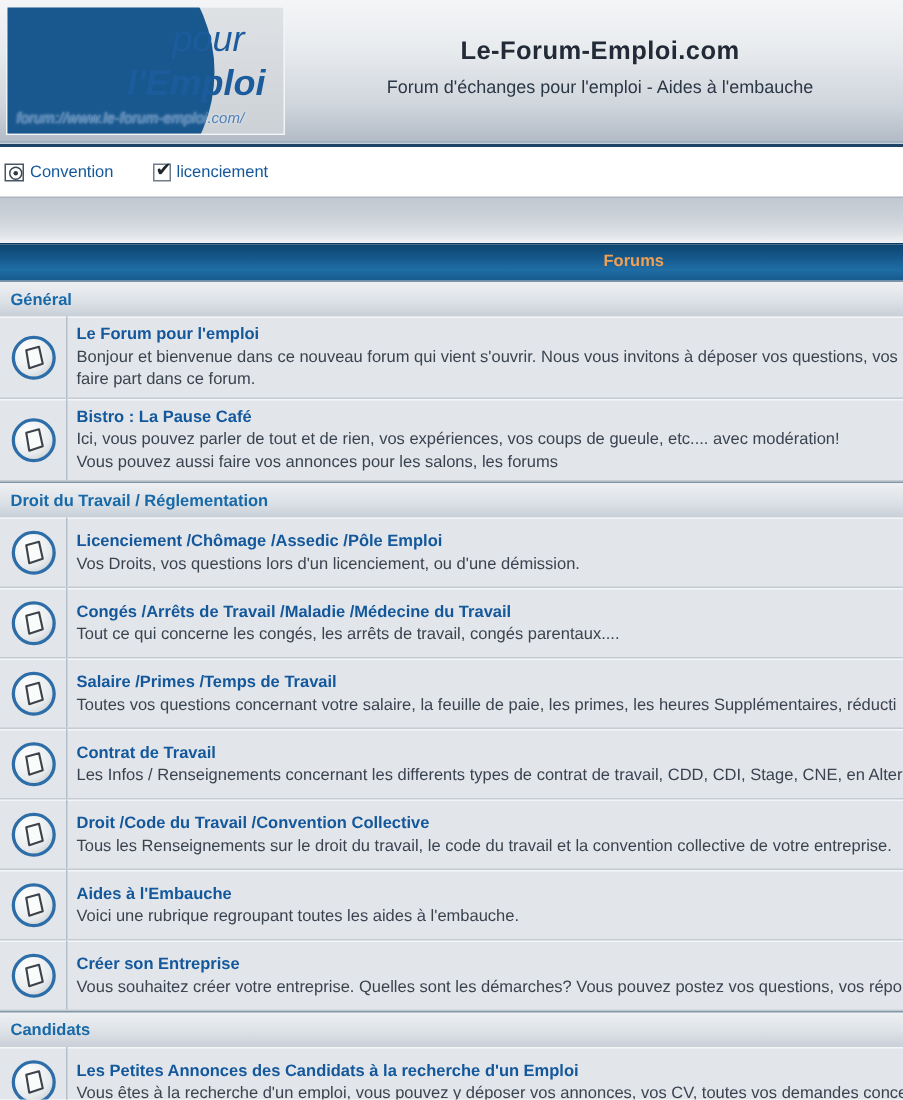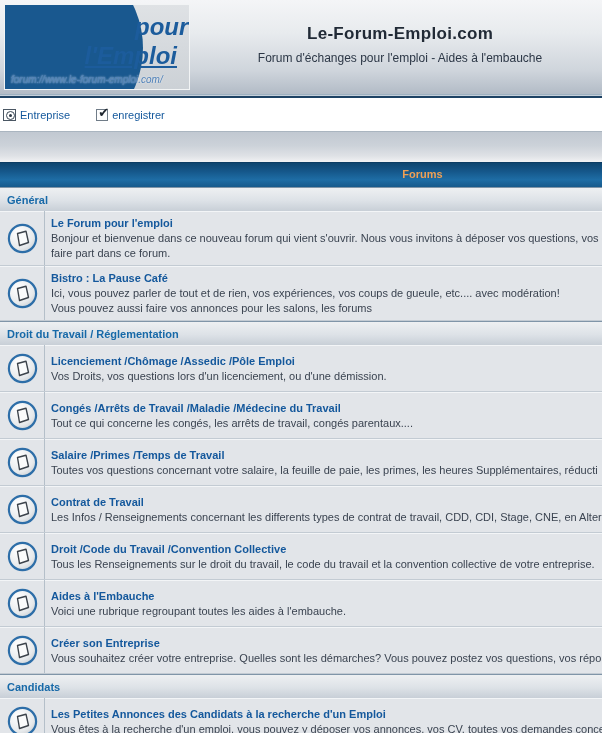--- a/index.html
+++ b/index.html
@@ -18,24 +18,24 @@
     position:absolute; left:4px; top:4px; width:186px; height:86px;
     background:linear-gradient(180deg,#dfe2e5,#ccd1d6);
     border:1px solid #f2f4f5; overflow:hidden; cursor:pointer;
   }
   .logo-circle {
     position:absolute; left:-58px; top:-55px; width:196px; height:196px;
     border-radius:50%; background:#19588f;
   }
   .logo-line1 { position:absolute; left:7px; top:8px; font-size:25px; font-weight:bold;
                 font-style:italic; color:#f4f7fa; letter-spacing:-0.5px; }
-  .logo-pour  { position:absolute; left:130px; top:8px; font-size:24px; font-weight:bold;
+  .logo-pour  { position:absolute; left:110px; top:8px; font-size:24px; font-weight:normal;
                 font-style:italic; color:#1c5c9c;text-align:right; }
   .logo-line2 { position:absolute; right:12px; top:37px; font-size:24px; font-weight:bold;
-                font-style:italic; color:#1c5c9c;text-decoration:underline; }
+                font-style:italic; color:#1c5c9c; }
   .logo-url   { position:absolute; left:6px; bottom:4px; font-size:10px; font-style:italic;
                 color:#4f80b8; text-shadow:0 0 2px rgba(255,255,255,.8); white-space:nowrap; }
   .header-titles { position:absolute; left:0; top:24px; width:800px; text-align:center; }
   .site-title { font-size:17px; font-weight:bold; color:#212a36; letter-spacing:.3px; }
   .site-subtitle { margin-top:7px; font-size:12px; color:#2c3746; }
 
   .header-rule { height:3px; background:#1d4264; border-top:1px solid #c6d0da; }
 
   
   .nav-strip { height:33px; background:#fff; display:flex; align-items:center;
@@ -94,25 +94,25 @@
         <span class="logo-pour">pour</span>
         <span class="logo-line2">l'Emploi</span>
         <span class="logo-url">forum://www.le-forum-emploi.com/</span>
       </div>
     </div>
     <div class="header-rule"></div>
 
     <div class="nav-strip">
       <a class="nav-item">
         <span class="icon-login"></span>
-        <span>Entreprise</span>
+        <span>Convention</span>
       </a>
       <a class="nav-item">
         <span class="icon-register"></span>
-        <span>enregistrer</span>
+        <span>licenciement</span>
       </a>
     </div>
 
     <div class="mid-bar"></div>
 
     <div class="forums-bar">
       <span>Forums</span>
     </div>
 
     <div id="forum-table">

